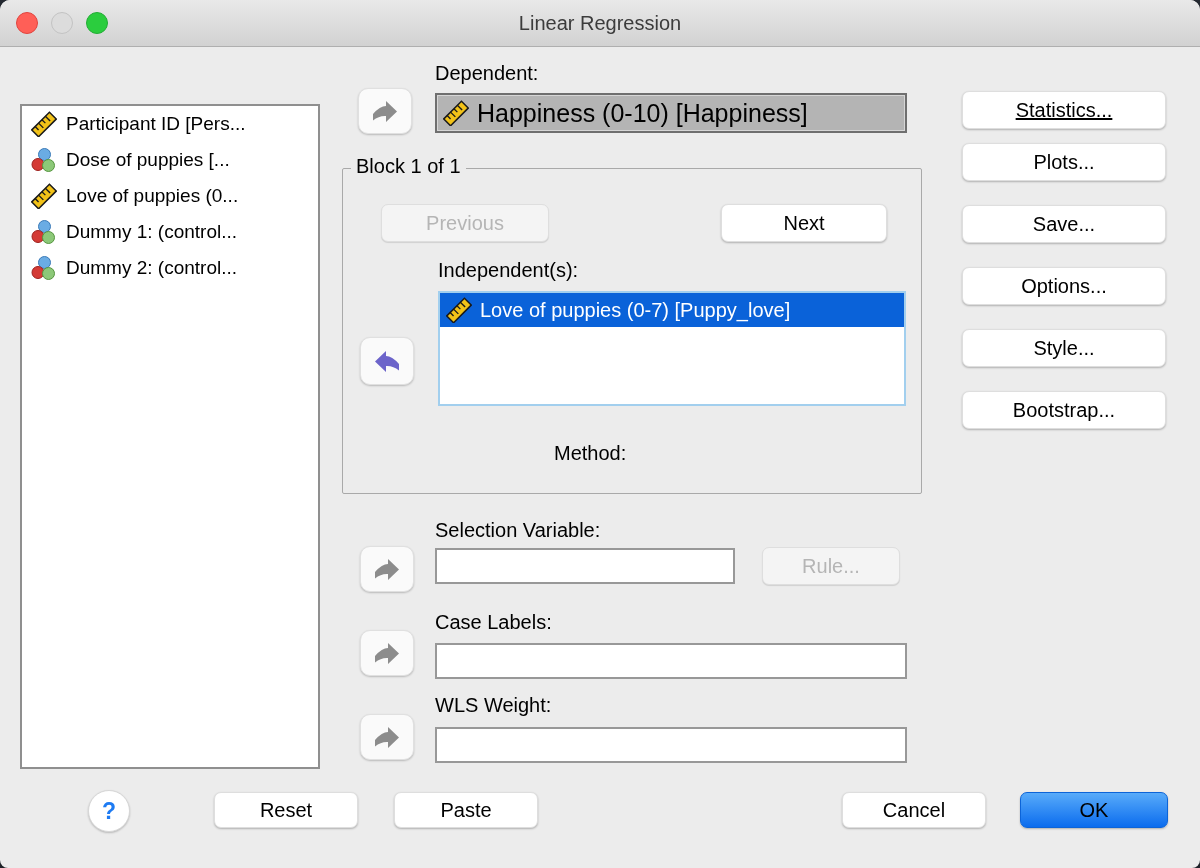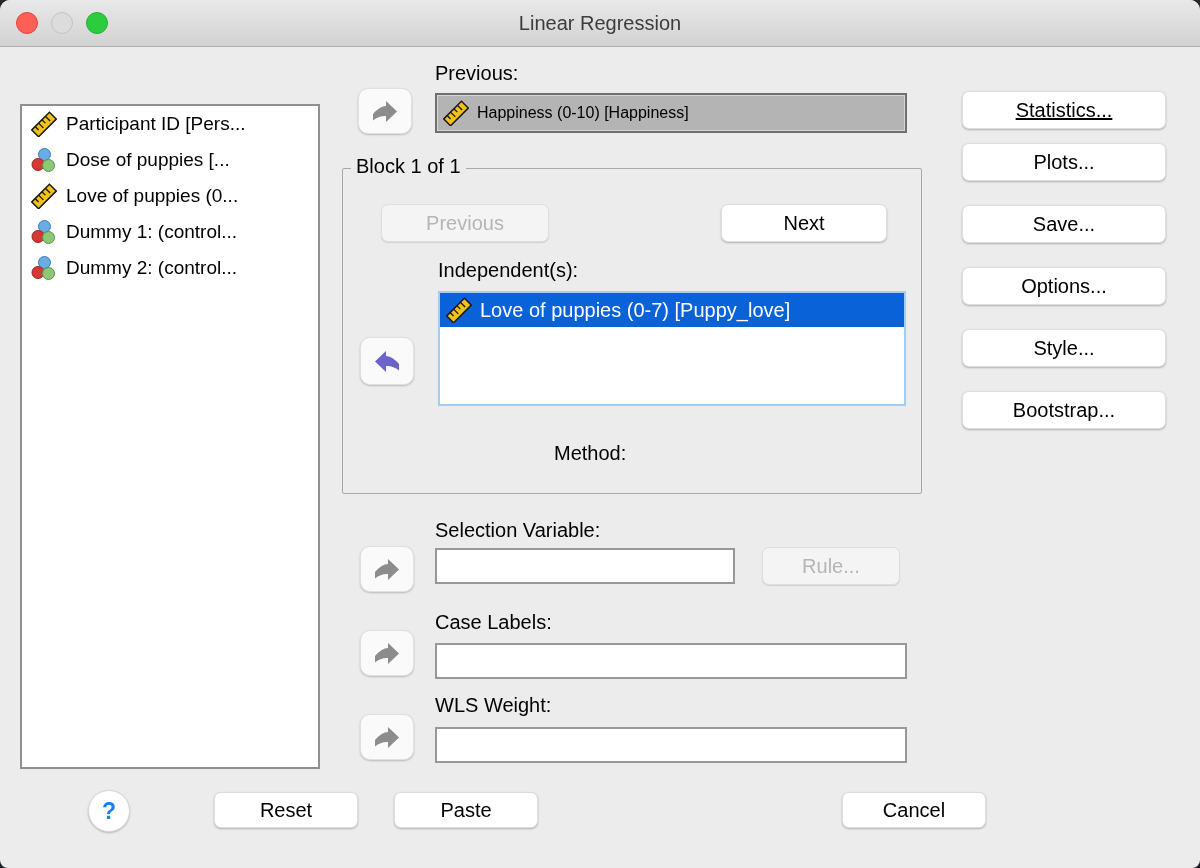--- a/index.html
+++ b/index.html
@@ -14,21 +14,21 @@
   .title{position:absolute;left:0;top:0;width:100%;height:46px;line-height:46px;text-align:center;font-size:20px;color:#3c3c3c;}
   
   .varlist{position:absolute;left:20px;top:104px;width:300px;height:665px;background:#ffffff;border:2px solid #8f8f8f;box-sizing:border-box;overflow:hidden;}
   .varrow{display:flex;align-items:center;height:36px;padding-left:9px;gap:9px;font-size:19px;color:#000;white-space:nowrap;}
   .varrow svg{flex:0 0 auto;}
   
   .arrowbtn{position:absolute;width:52px;height:44px;background:#fafafa;border:1px solid #e0e0e0;border-radius:10px;box-shadow:0 1px 2px rgba(0,0,0,.22);display:flex;align-items:center;justify-content:center;}
   
   .flabel{position:absolute;font-size:20px;color:#000;}
   .depfield{position:absolute;left:435px;top:93px;width:472px;height:40px;background:#b4b4b4;border:2px solid #6f6f6f;box-sizing:border-box;box-shadow:inset 0 0 0 1px #d6d6d6;display:flex;align-items:center;}
-  .deprow{display:flex;align-items:center;gap:8px;padding-left:6px;font-size:16px;color:#000;white-space:nowrap;}
+  .deprow{display:flex;align-items:center;gap:8px;padding-left:6px;font-size:25px;color:#000;white-space:nowrap;}
   .txtfield{position:absolute;background:#fff;border:2px solid #989898;box-sizing:border-box;}
   
   .block{position:absolute;left:342px;top:168px;width:578px;height:324px;border:1px solid #a9a9a9;border-radius:2px;}
   .block-legend{position:absolute;left:8px;top:-14px;background:#ececec;padding:0 5px;font-size:20px;color:#000;}
   .btn{background:#fff;border:1px solid #dedede;border-radius:7px;box-shadow:0 1px 2px rgba(0,0,0,.25);font-size:20px;color:#000;display:flex;align-items:center;justify-content:center;box-sizing:border-box;}
   .btn.disabled{background:#f4f4f4;color:#b5b5b5;box-shadow:0 1px 1px rgba(0,0,0,.12);}
   .prevbtn{position:absolute;left:38px;top:35px;width:168px;height:38px;}
   .nextbtn{position:absolute;left:378px;top:35px;width:166px;height:38px;}
   .indeplabel{position:absolute;left:95px;top:90px;font-size:20px;color:#000;}
   .indeplist{position:absolute;left:95px;top:122px;width:468px;height:115px;background:#fff;border:2px solid #a2cfee;box-sizing:border-box;}
@@ -110,21 +110,21 @@
         </svg>
       <span>Dummy 2: (control...</span>
     </div>
   </div>
 
   <div class="arrowbtn" style="left:358px;top:88px;">
     <svg width="26" height="23" viewBox="0 0 26 23">
         <use href="#arrow-right" fill="#8c8c8c"></use>
       </svg>
   </div>
-  <div class="flabel" style="left:435px;top:62px;">Previous:</div>
+  <div class="flabel" style="left:435px;top:62px;">Dependent:</div>
   <div class="depfield">
     <div class="deprow">
       <svg width="26" height="26" viewBox="0 0 26 27">
           <use href="#ruler"></use>
         </svg>
       <span>Happiness (0-10) [Happiness]</span>
     </div>
   </div>
 
   <div class="block">
@@ -178,14 +178,15 @@
   <div class="btn sidebtn" style="top:143px;">Plots...</div>
   <div class="btn sidebtn" style="top:205px;">Save...</div>
   <div class="btn sidebtn" style="top:267px;">Options...</div>
   <div class="btn sidebtn" style="top:329px;">Style...</div>
   <div class="btn sidebtn" style="top:391px;">Bootstrap...</div>
 
   <div class="helpbtn">?</div>
   <div class="btn footbtn" style="left:214px;width:144px;">Reset</div>
   <div class="btn footbtn" style="left:394px;width:144px;">Paste</div>
   <div class="btn footbtn" style="left:842px;width:144px;">Cancel</div>
+  <div class="btn footbtn okbtn" style="left:1020px;width:148px;">OK</div>
 
 </div>
 
 </body></html>

